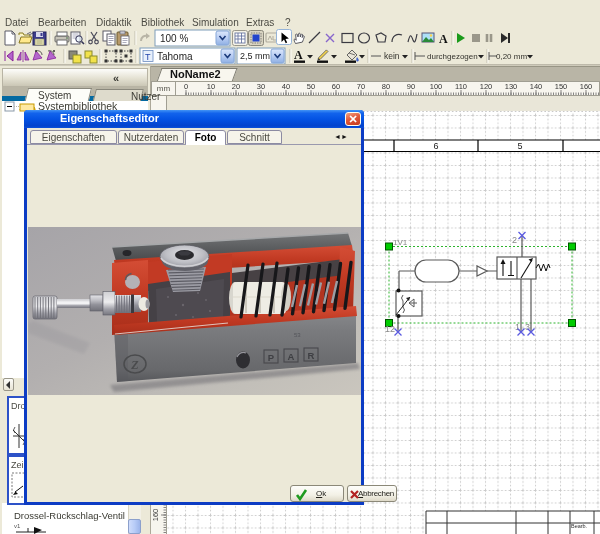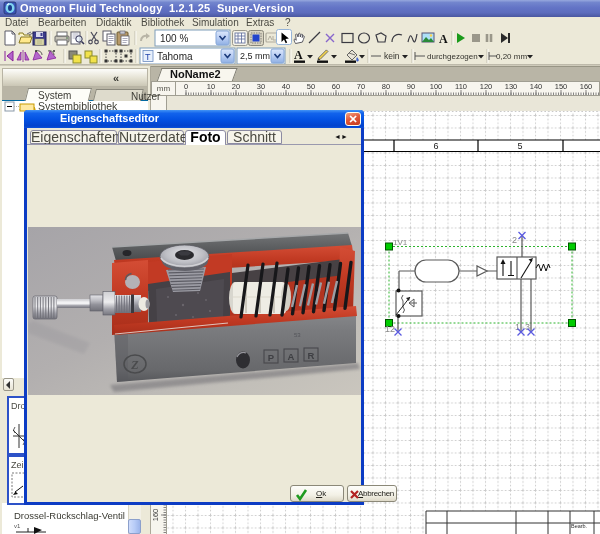--- a/index.html
+++ b/index.html
@@ -12,21 +12,21 @@
 #menubar{left:0;top:17px;width:600px;height:12px;background:#ece9d8;color:#4c4b44;font-size:10px;}
 #menubar span{position:absolute;top:0px;line-height:12px;}
 #tb1{left:0;top:29px;width:600px;height:18px;background:#ece9d8;padding-left:36px;}
 #tb2{left:0;top:47px;width:600px;height:18px;background:#ece9d8;}
 #tbline{left:0;top:64px;width:600px;height:2px;background:linear-gradient(180deg,#b5b1a2,#d6d2c2);}
 
 #lpanel{left:0;top:66px;width:151px;height:468px;background:#ece9d8;border-right:1px solid #aca899;}
 #lphead{position:absolute;left:2px;top:2px;width:146px;height:19px;
  background:linear-gradient(180deg,#fdfdfb,#e4e1d2 55%,#cac6b5);border:1px solid #b8b4a4;}
 #lphead .chev{position:absolute;right:28px;top:3px;font-size:11px;color:#3a3a34;font-weight:bold;}
-#lptabs{position:absolute;left:2px;top:21px;width:146px;height:16px;background:#b9b5a5;border-bottom:3px solid #0369a1;}
+#lptabs{position:absolute;left:2px;top:21px;width:146px;height:16px;background:#b9b5a5;border-bottom:7px solid #0369a1;}
 #lptree{position:absolute;left:2px;top:35px;width:146px;height:277px;background:#fff;}
 
 #dtabbar{left:151px;top:66px;width:449px;height:15px;background:#b9b5a6;border-top:1px solid #989585;}
 #doctab{position:absolute;left:8px;top:1px;width:76px;height:14px;background:#f8f6ee;
  border:1px solid #7d7b70;border-bottom:none;transform:skewX(-20deg);}
 #doctablbl{position:absolute;left:19px;top:1px;font-size:11px;font-weight:bold;color:#111;}
 #hruler{left:151px;top:81px;width:449px;height:15px;background:#f7f5ee;border:1px solid #a09e92;}
 #mmbox{left:151px;top:81px;width:25px;height:15px;background:#f7f5ee;border:1px solid #a09e92;font-size:8px;color:#55544c;line-height:13px;text-align:center;}
 #canvas{left:167px;top:96px;width:433px;height:438px;background:#fff;}
 #vruler{left:151px;top:96px;width:16px;height:438px;background:#f7f5ee;border-right:1px solid #a09e92;}
@@ -35,36 +35,27 @@
  border-left:3px solid #0c3cc4;border-right:3px solid #0c3cc4;border-bottom:3px solid #0c3cc4;
  border-radius:4px 4px 0 0;}
 #dlgtitle{position:absolute;left:-3px;top:0;width:340px;height:18px;border-radius:4px 4px 0 0;
  background:linear-gradient(180deg,#4394f5 0%,#1263ec 18%,#0453e4 50%,#0343cd 88%,#0c51da 100%);}
 #dlgtitle .t{position:absolute;left:8px;top:2px;font-size:11px;font-weight:bold;color:#fff;padding-left:28px;}
 #dlgclose{position:absolute;right:3px;top:2px;width:16px;height:14px;border-radius:3px;
  background:linear-gradient(160deg,#f2a282 0%,#e2593a 45%,#c63a1c 100%);border:1px solid #fffff0;
  color:#fff;font-size:11px;font-weight:bold;text-align:center;line-height:12px;}
 #dlgbody{position:absolute;left:0;top:18px;width:334px;height:374px;background:#ece9d8;}
 .dtab{position:absolute;top:2px;height:14px;background:#f6f4ea;border:1px solid #8c8ba2;
- font-size:14px;color:#4a4940;text-align:center;line-height:13px;border-radius:3px 3px 0 0;}
+ font-size:10px;color:#4a4940;text-align:center;line-height:13px;border-radius:3px 3px 0 0;}
 #photo{position:absolute;left:1px;top:99px;width:333px;height:168px;}
 .btn{position:absolute;top:357px;height:17px;background:linear-gradient(180deg,#fdfdfa,#f3f1e6 60%,#ded9c8);
  border:1px solid #8b8878;border-radius:3px;font-size:8px;color:#1e1d18;text-align:left;line-height:15px;overflow:hidden;white-space:nowrap;margin-left:40px;}
 </style></head>
 <body>
 <div id="app">
-  <div id="titlebar" class="abs">
-      <svg width="14" height="14" style="position:absolute;left:3px;top:1px">
-        <rect x="1" y="1" width="12" height="12" rx="2" fill="#3a55b8" stroke="#26336a" stroke-width="0.8"></rect>
-        <ellipse cx="7" cy="7" rx="4.5" ry="5" fill="#7fd4f0"></ellipse>
-        <ellipse cx="7" cy="7" rx="2" ry="3" fill="#1a3a8a"></ellipse>
-        <path d="M4,4l2,-1.5" stroke="#e8f8ff" stroke-width="1.2"></path>
-      </svg>
-      <span class="txt">Omegon Fluid Technology&nbsp; 1.2.1.25&nbsp; Super-Version</span>
-    </div>
   <div id="menubar" class="abs">
     <span style="left:5px">Datei</span>
       <span style="left:38px">Bearbeiten</span>
     <span style="left:96px">Didaktik</span>
       <span style="left:141px">Bibliothek</span>
     <span style="left:192px">Simulation</span>
       <span style="left:246px">Extras</span>
     <span style="left:285px">?</span>
   </div>
   <div id="tb1" class="abs">

